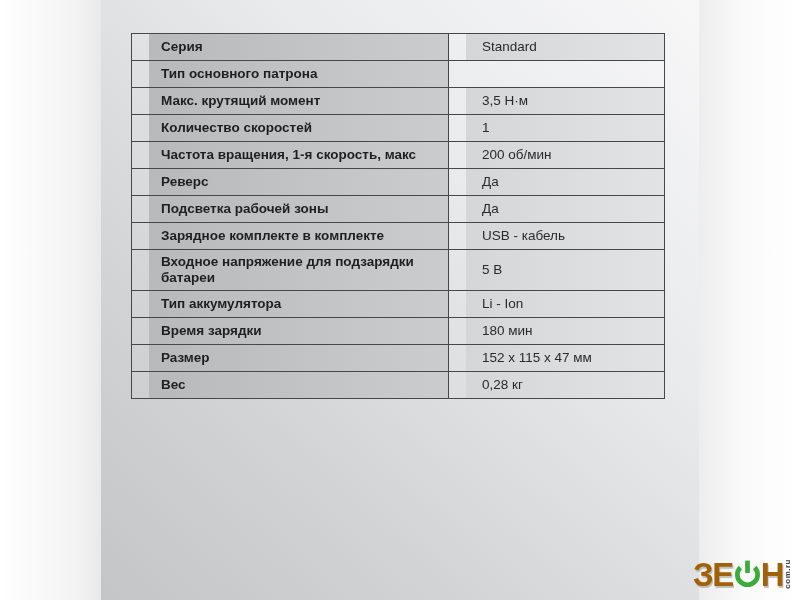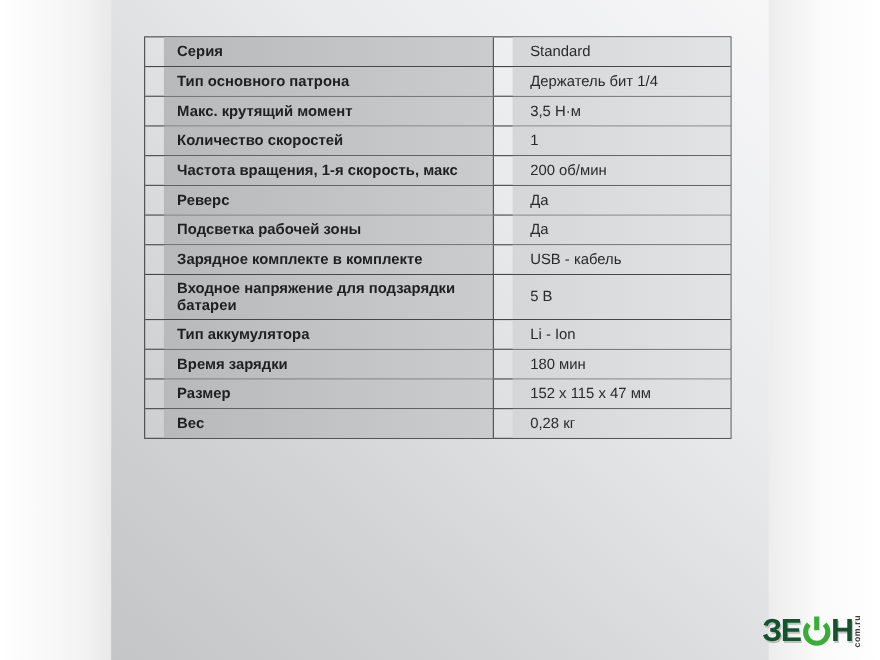--- a/index.html
+++ b/index.html
@@ -41,22 +41,22 @@
     flex: 1;
     background: linear-gradient(to right, #d5d6d8, #e2e3e5);
     padding: 4px 8px 4px 16px;
     font-size: 13.5px; color: #2a2a2a; line-height: 1.2;
   }
   .logo {
     position: absolute; left: 693px; top: 553px; height: 42px;
     display: flex; align-items: center;
   }
   .logo-txt {
-    font-weight: bold; font-size: 29px; letter-spacing: -1.5px;
-    color: #14532d;
+    font-weight: bold; font-size: 33px; letter-spacing: -1.5px;
+    color: #a16207;
     text-shadow: 1px 1.5px 0 rgba(150,150,150,0.55);
     line-height: 1;
   }
   .power-icon {
     width: 27px; height: 31px;
     margin: 0 0 2px 1px;
     color: var(--accent, #3BAC39);
   }
   .logo-domain {
     writing-mode: vertical-rl;
@@ -74,21 +74,20 @@
 <div class="backdrop"></div>
 <div class="strip-right"></div>
 
 <div class="spec-table" id="spec-table">
     <div class="row">
       <div class="cell label">Серия</div>
       <div class="cell value">Standard</div>
     </div>
     <div class="row">
       <div class="cell label">Тип основного патрона</div>
-      <div class="cell value">Держатель бит 1/4</div>
     </div>
     <div class="row">
       <div class="cell label">Макс. крутящий момент</div>
       <div class="cell value">3,5 Н·м</div>
     </div>
     <div class="row">
       <div class="cell label">Количество скоростей</div>
       <div class="cell value">1</div>
     </div>
     <div class="row">

